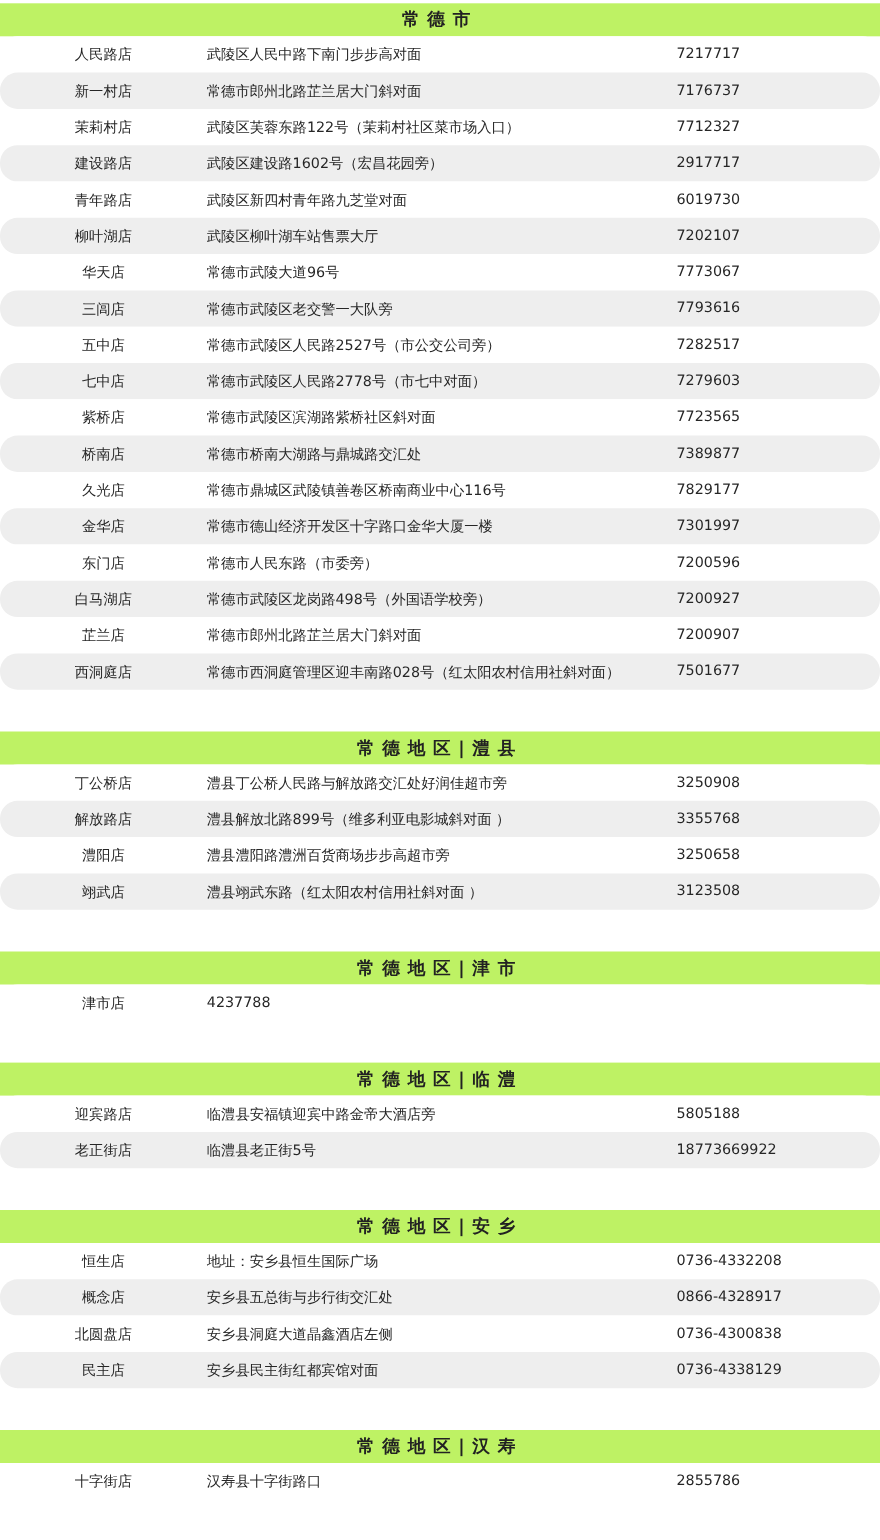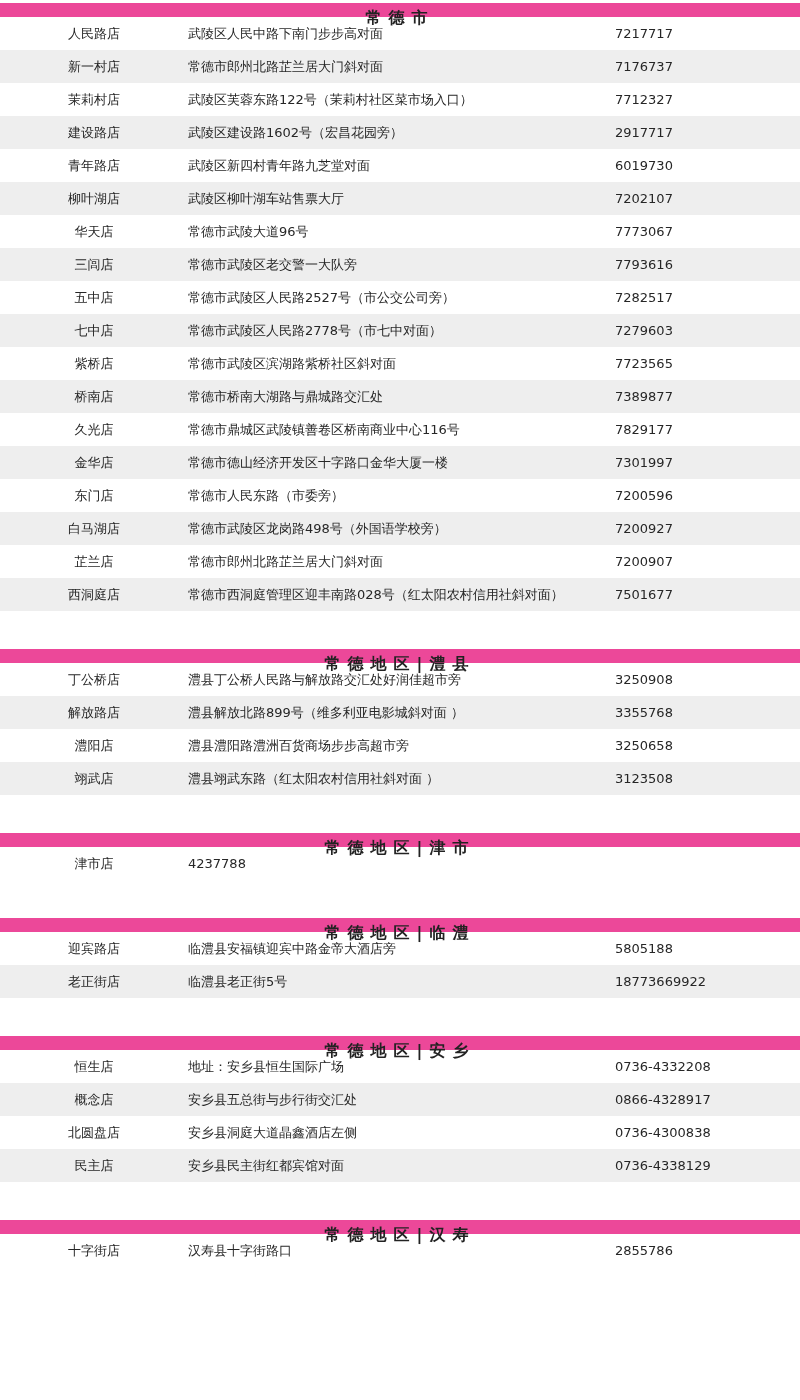--- a/index.html
+++ b/index.html
@@ -10,36 +10,37 @@
     font-family: "DejaVu Sans", "Liberation Sans", sans-serif;
   }
   #directory {
     width: 800px;
     padding-top: 3px;
     box-sizing: border-box;
   }
   .section { width: 800px; }
   .section + .section { margin-top: 38px; }
   .section-header {
-    height: 14px;
+    height: 30px;
     line-height: 30px;
     text-align: center;
     font-size: 16px;
     font-weight: bold;
     letter-spacing: 7px;
     color: #222222;
-    background: #ec4899;
+    background: #bef264;
   }
   .row {
     display: flex;
     align-items: center;
     height: 33px;
     font-size: 13px;
     color: #262626;
     background: #ffffff;
+    border-radius: 16px;
   }
   .rows .row:nth-child(even) { background: #eeeeee; }
   .cell-name {
     width: 188px;
     flex: 0 0 188px;
     text-align: center;
     white-space: nowrap;
   }
   .cell-addr {
     width: 427px;

